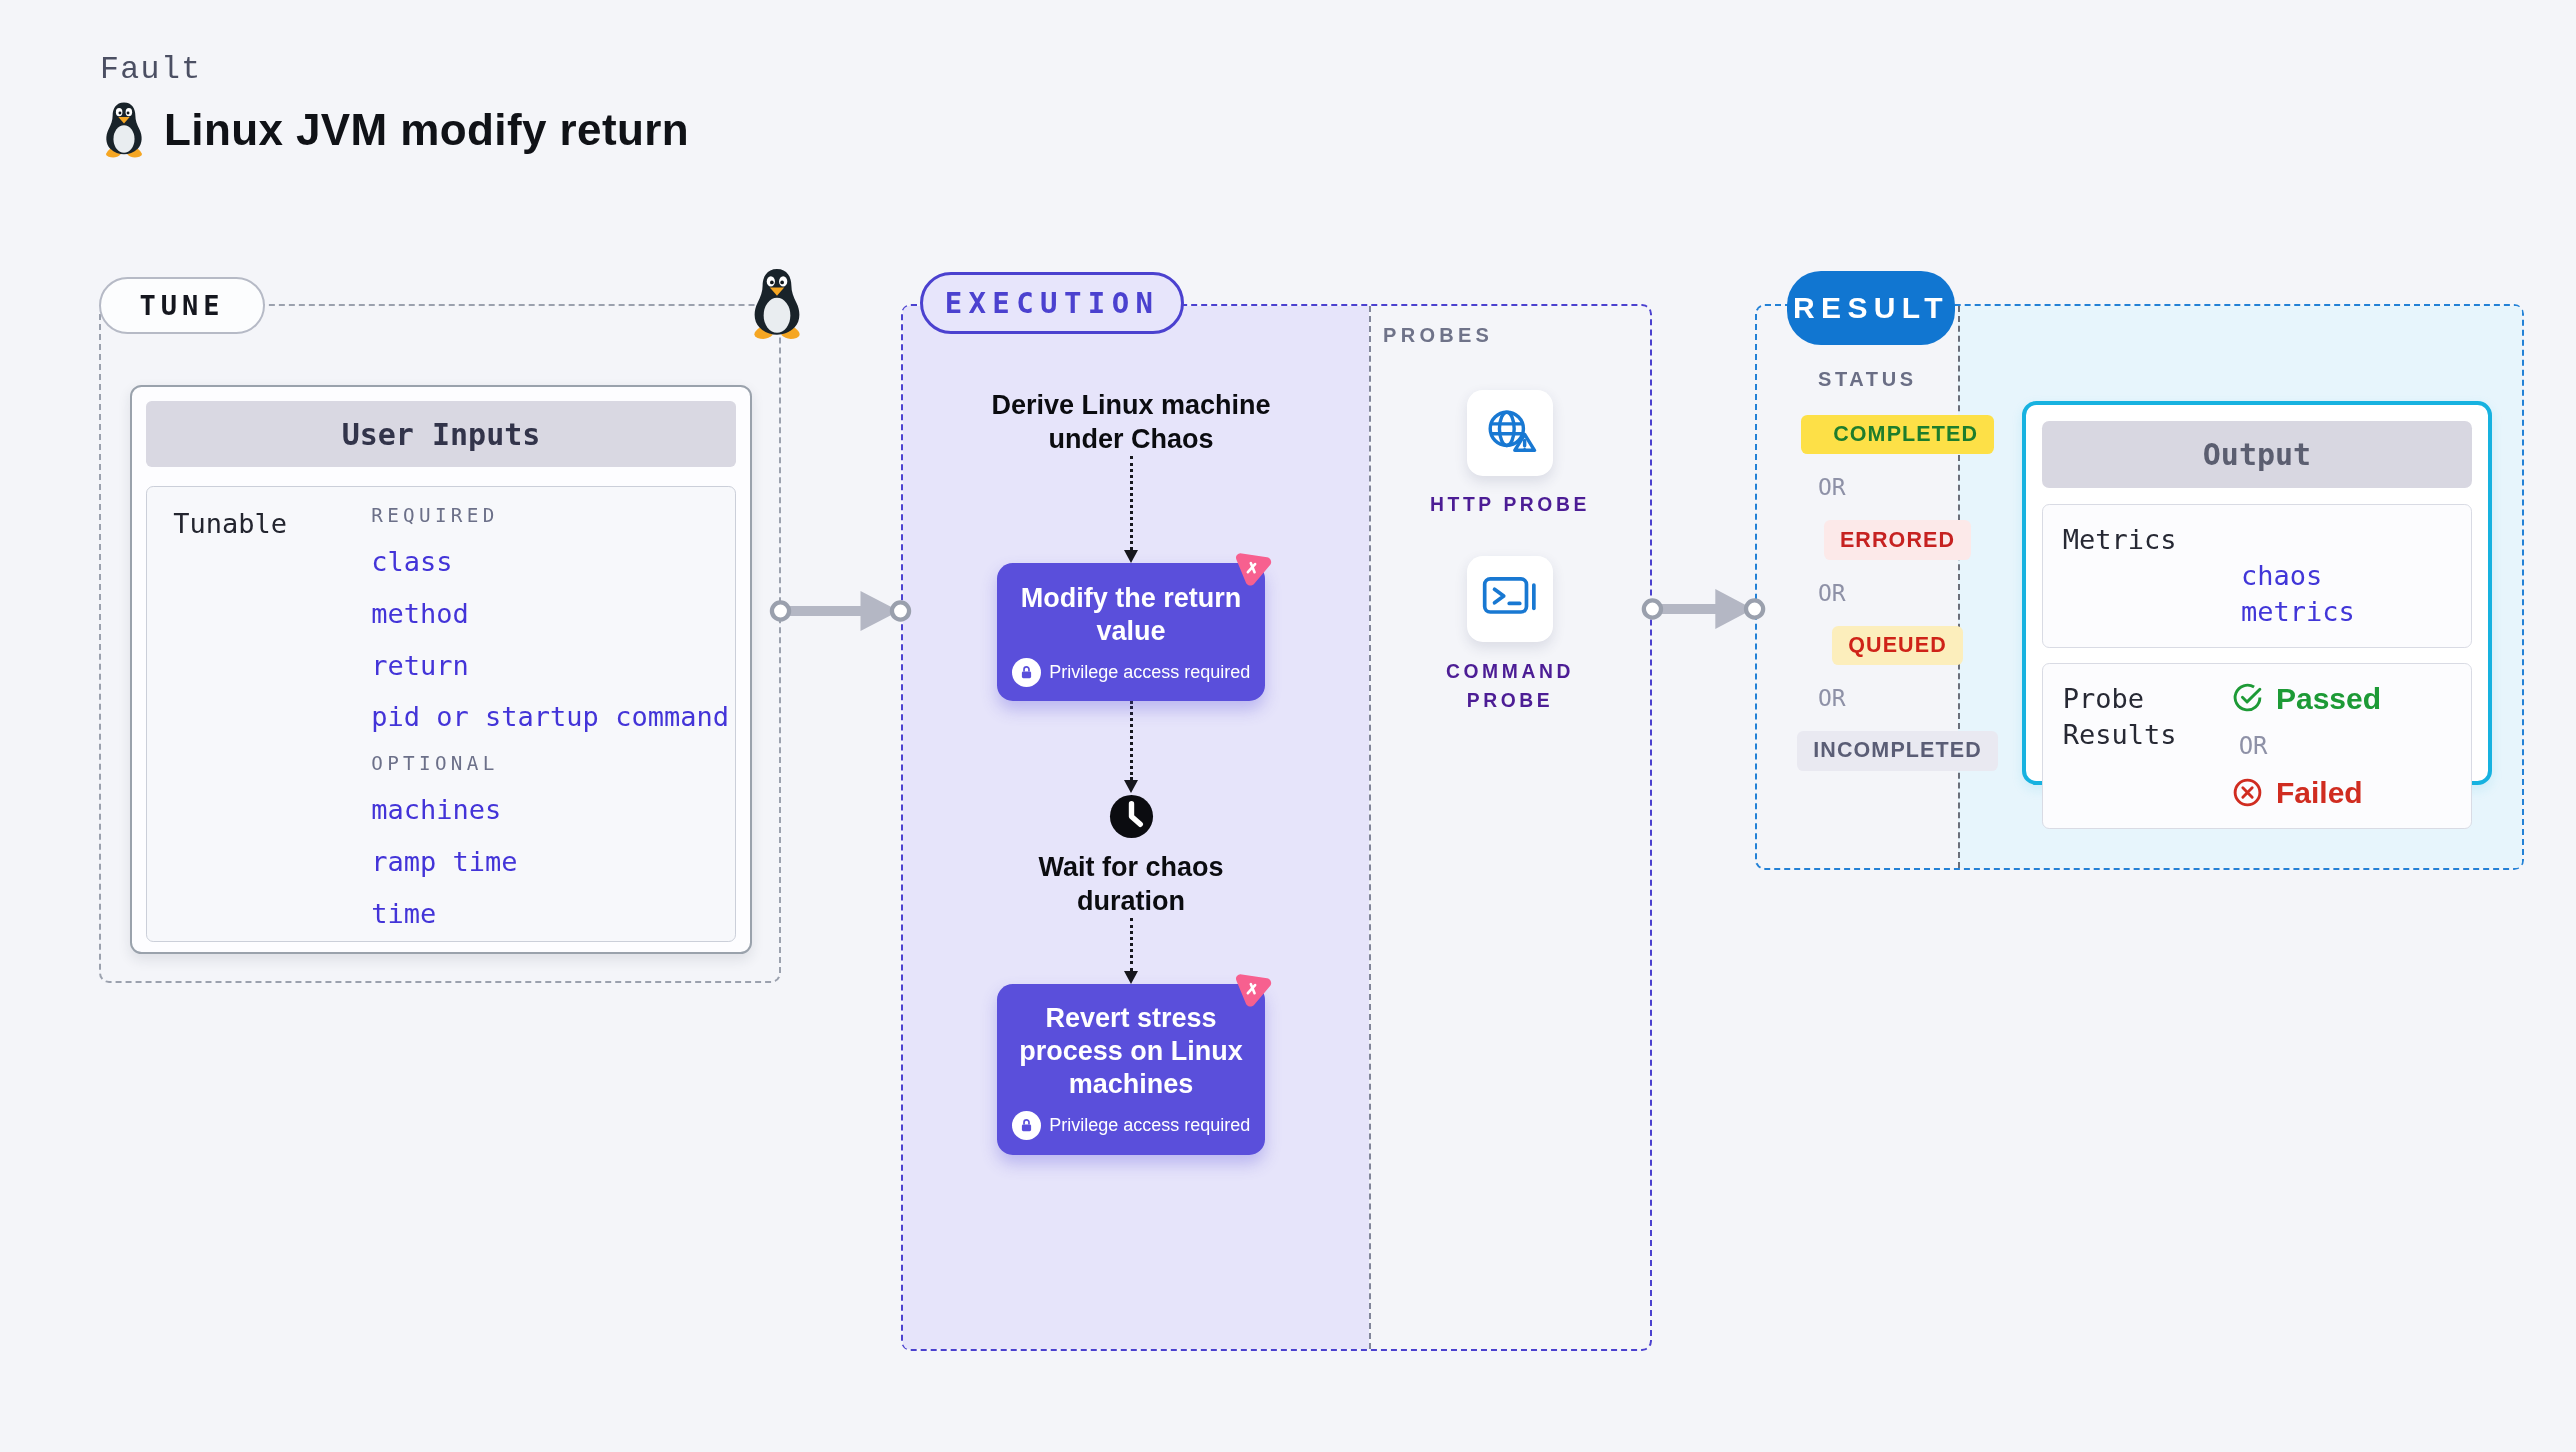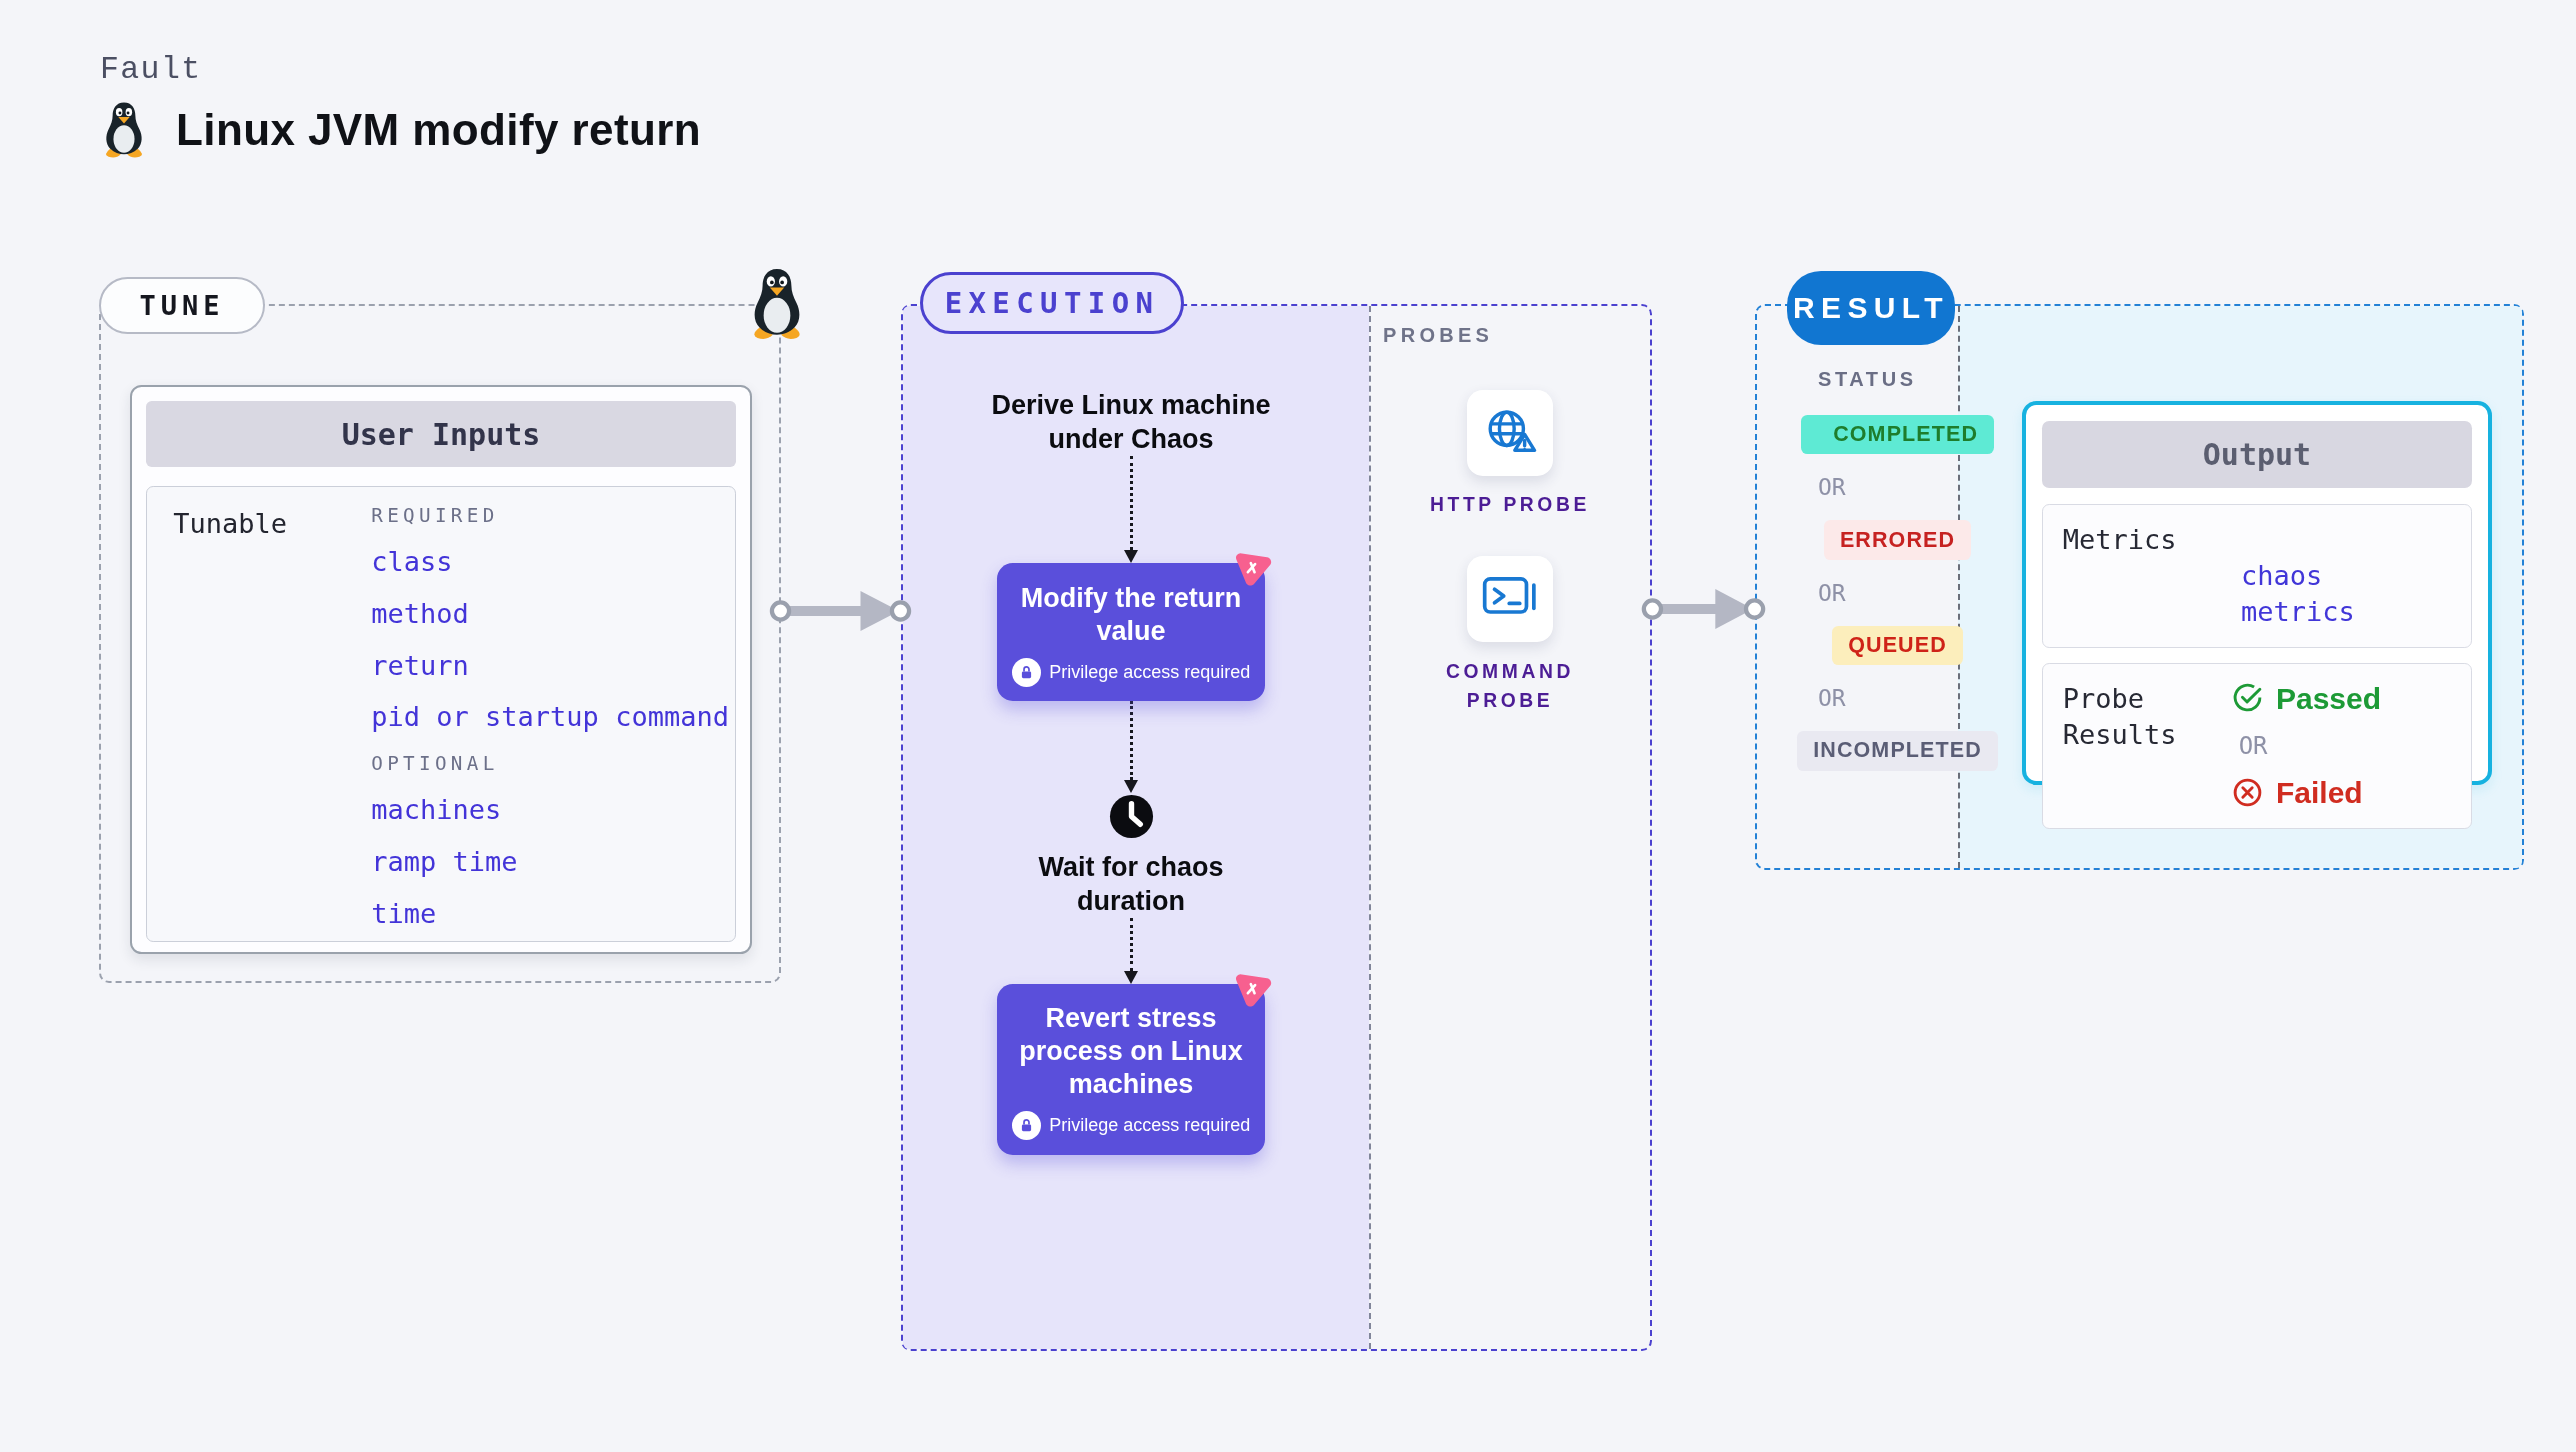--- a/index.html
+++ b/index.html
@@ -4,21 +4,21 @@
 <style>
   * { margin:0; padding:0; box-sizing:border-box; }
   html,body { background:#f4f5f9; }
   .sans { font-family:"Liberation Sans","DejaVu Sans",sans-serif; }
   #canvas{
     position:relative; width:2576px; height:1452px; overflow:hidden;
     background:#f4f5f9; font-family:"Liberation Sans","DejaVu Sans",sans-serif;
   }
   
   .eyebrow{ position:absolute; left:100px; top:52px; font-size:31.5px; color:#4b4f63; letter-spacing:1.4px; font-family:Liberation Mono, monospace;}
-  .title-row{ position:absolute; left:99px; top:100px; display:flex; align-items:center; gap:27px;}
+  .title-row{ position:absolute; left:99px; top:100px; display:flex; align-items:center; gap:15px;}
   .title-row .tux{ width:50px; height:60px; }
   .page-title{ font-size:44px; font-weight:bold; color:#101217; letter-spacing:0.4px;}
 
   
   .pill{ position:absolute; display:flex; align-items:center; justify-content:center; z-index:5; border-radius:34px;}
   .dashedbox{ position:absolute; border-radius:10px;}
   .ring-divider{ position:absolute; top:0; bottom:0; border-left:2.1px dashed #7e8494;}
 
   
   .tune-box{ left:99px; top:304px; width:682px; height:679px; border:2.1px dashed #9ba1ae;}
@@ -69,21 +69,21 @@
 
   
   .result-box{ left:1755px; top:304px; width:769px; height:566px; border:2.9px dashed #2381d6;}
   .result-fill{ position:absolute; left:201px; top:0; width:calc(100% - 201px); height:100%; background:#e7f5fc; border-radius:0 6.4px 6.4px 0;}
   .result-divider{ left:201px; border-left:2.1px dashed #6a6e79;}
   .result-pill{ left:1787px; top:271px; width:168px; height:74px; background:#1176d1;
                 font-size:30px; font-weight:bold; color:#fff; letter-spacing:6.4px;}
   .status-label{ position:absolute; left:1818px; top:368px; font-size:20px; font-weight:bold; color:#6a6e85; letter-spacing:3.6px;}
   .status-col{ position:absolute; left:1818px; top:415px; width:159px; display:flex; flex-direction:column; align-items:center; gap:20px; z-index:3;}
   .badge{ padding:7.2px 15.8px; border-radius:6.4px; font-size:21.5px; font-weight:bold; letter-spacing:1.1px; white-space:nowrap;}
-  .badge-completed{ background:#5eead4; color:#1e7d2c;padding-left:32px;}
+  .badge-completed{ background:#fde047; color:#1e7d2c;padding-left:32px;}
   .badge-errored{ background:#fce9e9; color:#c62221;}
   .badge-queued{ background:#fceebc; color:#cf2318;}
   .badge-incompleted{ background:#e9e9f1; color:#5a5d75;}
   .or-sep{ align-self:flex-start; font-family:"DejaVu Sans Mono",monospace; font-size:23px; color:#8e91a7;}
 
   .output-card{ position:absolute; left:2022px; top:401px; width:470px; height:384px; background:#fff;
                 border:4.3px solid #17b2e0; border-radius:14.3px; padding:15.8px; z-index:3; box-shadow:0 4.3px 11.5px rgba(23,178,224,.12);}
   .output-header{ height:67px; background:#d8d7e1; border-radius:7.2px; display:flex; align-items:center; justify-content:center;
                   font-family:"DejaVu Sans Mono",monospace; font-weight:bold; font-size:30px; color:#5b5e70;}
   .output-row{ margin-top:15.8px; background:#fcfcfe; border:1.4px solid #d9dbe4; border-radius:7.2px; display:flex; padding:17px 20px;}

